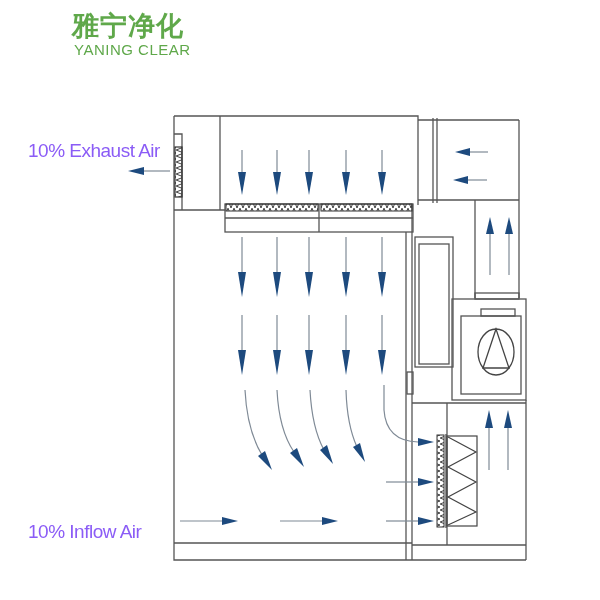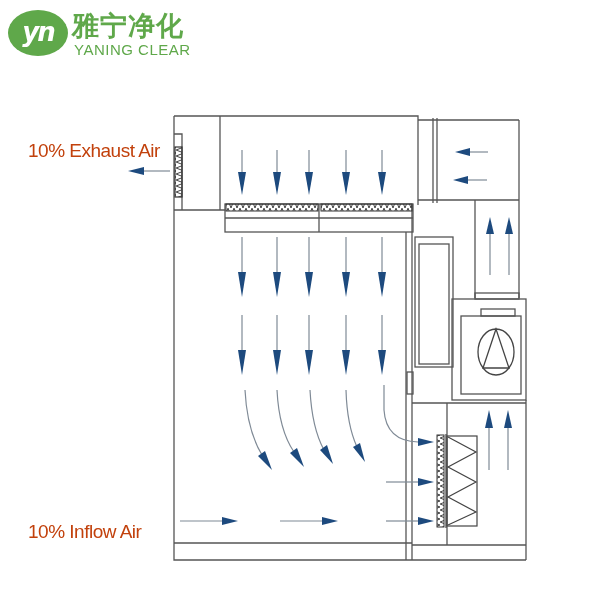--- a/index.html
+++ b/index.html
@@ -2,32 +2,29 @@
 <html><head>
 <meta charset="utf-8">
 <style>
   html, body { margin: 0; padding: 0; background: #ffffff; }
   body { width: 600px; height: 600px; position: relative; overflow: hidden; font-family: "DejaVu Sans", sans-serif; }
   .logo { position: absolute; left: 4px; top: 4px; width: 200px; height: 60px; }
   .logo-badge { position: absolute; left: 4px; top: 6px; width: 60px; height: 46px; border-radius: 50%; background: #5fa84a; }
   .logo-badge span { position: absolute; left: 0; right: 0; top: 7px; text-align: center; color: #fff; font-weight: bold; font-style: italic; font-size: 26px; font-family: "DejaVu Sans", sans-serif; letter-spacing: -2px; }
   .logo-cn { position: absolute; left: 68px; top: 4px; font-size: 27px; font-weight: bold; color: #5fa84a; letter-spacing: 1px; font-family: "DejaVu Sans", sans-serif; }
   .logo-en { position: absolute; left: 70px; top: 37px; font-size: 15px; color: #5fa84a; font-family: "Liberation Sans", sans-serif; letter-spacing: 0.5px; }
-  .label { position: absolute; color: #c2410c; font-family: "Liberation Sans", sans-serif; font-size: 19px; letter-spacing: -0.5px; }
+  .label { position: absolute; color: #8b5cf6; font-family: "Liberation Sans", sans-serif; font-size: 19px; letter-spacing: -0.5px; }
   #exhaust-label { left: 28px; top: 140px; }
   #inflow-label { left: 28px; top: 502px; margin-top: 19px; }
   svg.diagram { position: absolute; left: 0; top: 0; }
 </style>
 </head>
 <body>
 
 <div class="logo">
-  <div class="logo-badge">
-      <span>yn</span>
-    </div>
   <div class="logo-cn">雅宁净化</div>
   <div class="logo-en">YANING CLEAR</div>
 </div>
 
 <div class="label" id="exhaust-label">10% Exhaust Air</div>
 <div class="label" id="inflow-label">10% Inflow Air</div>
 
 <svg class="diagram" width="600" height="600" viewBox="0 0 600 600">
   <defs>
     <marker id="ah" viewBox="0 0 10 10" refX="9" refY="5" markerWidth="5" markerHeight="8" orient="auto-start-reverse" markerUnits="userSpaceOnUse">

